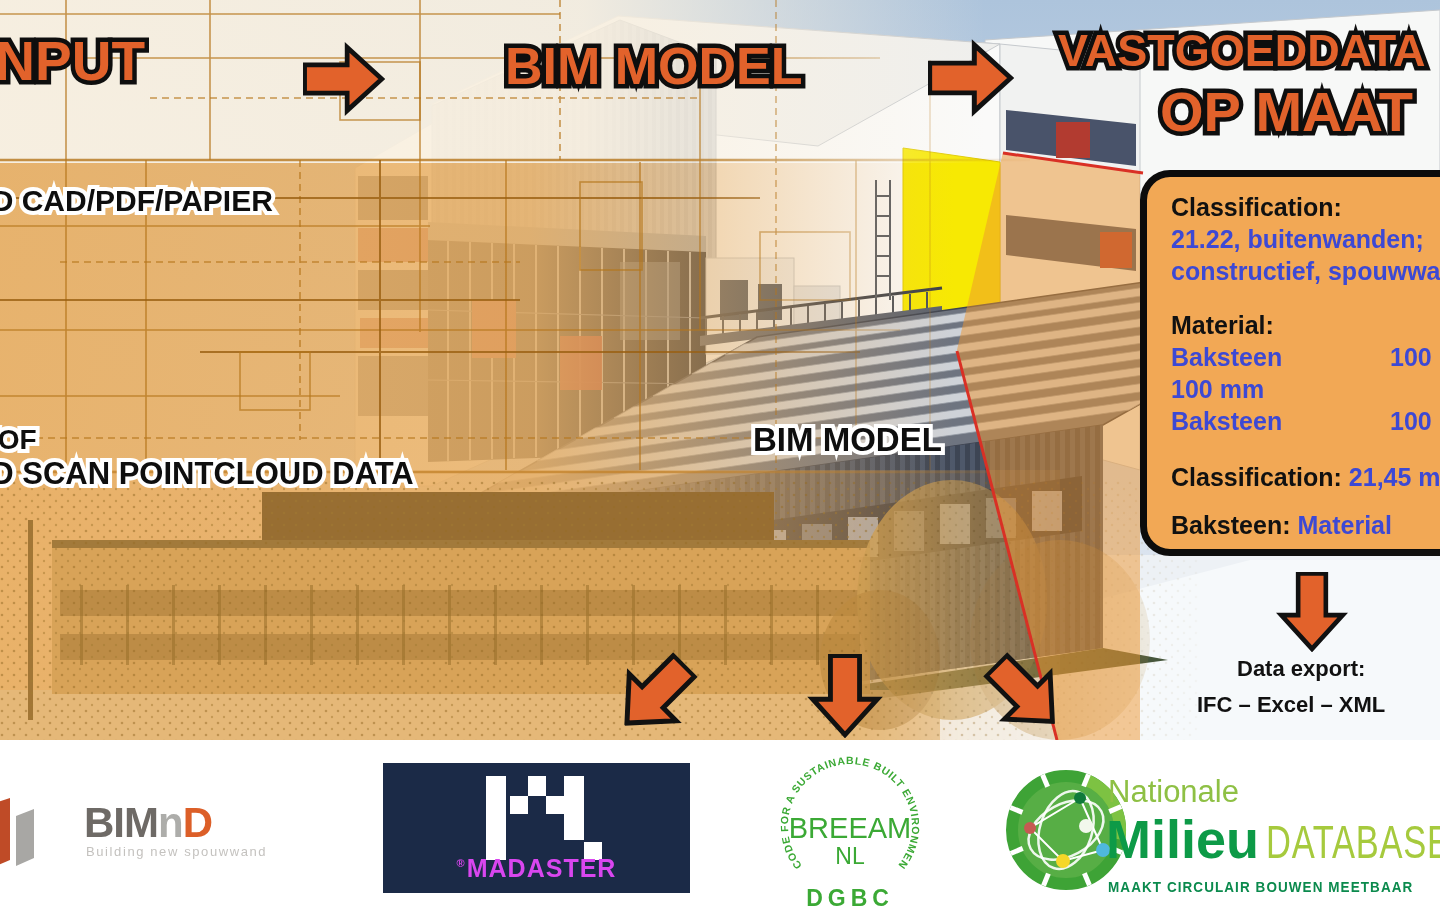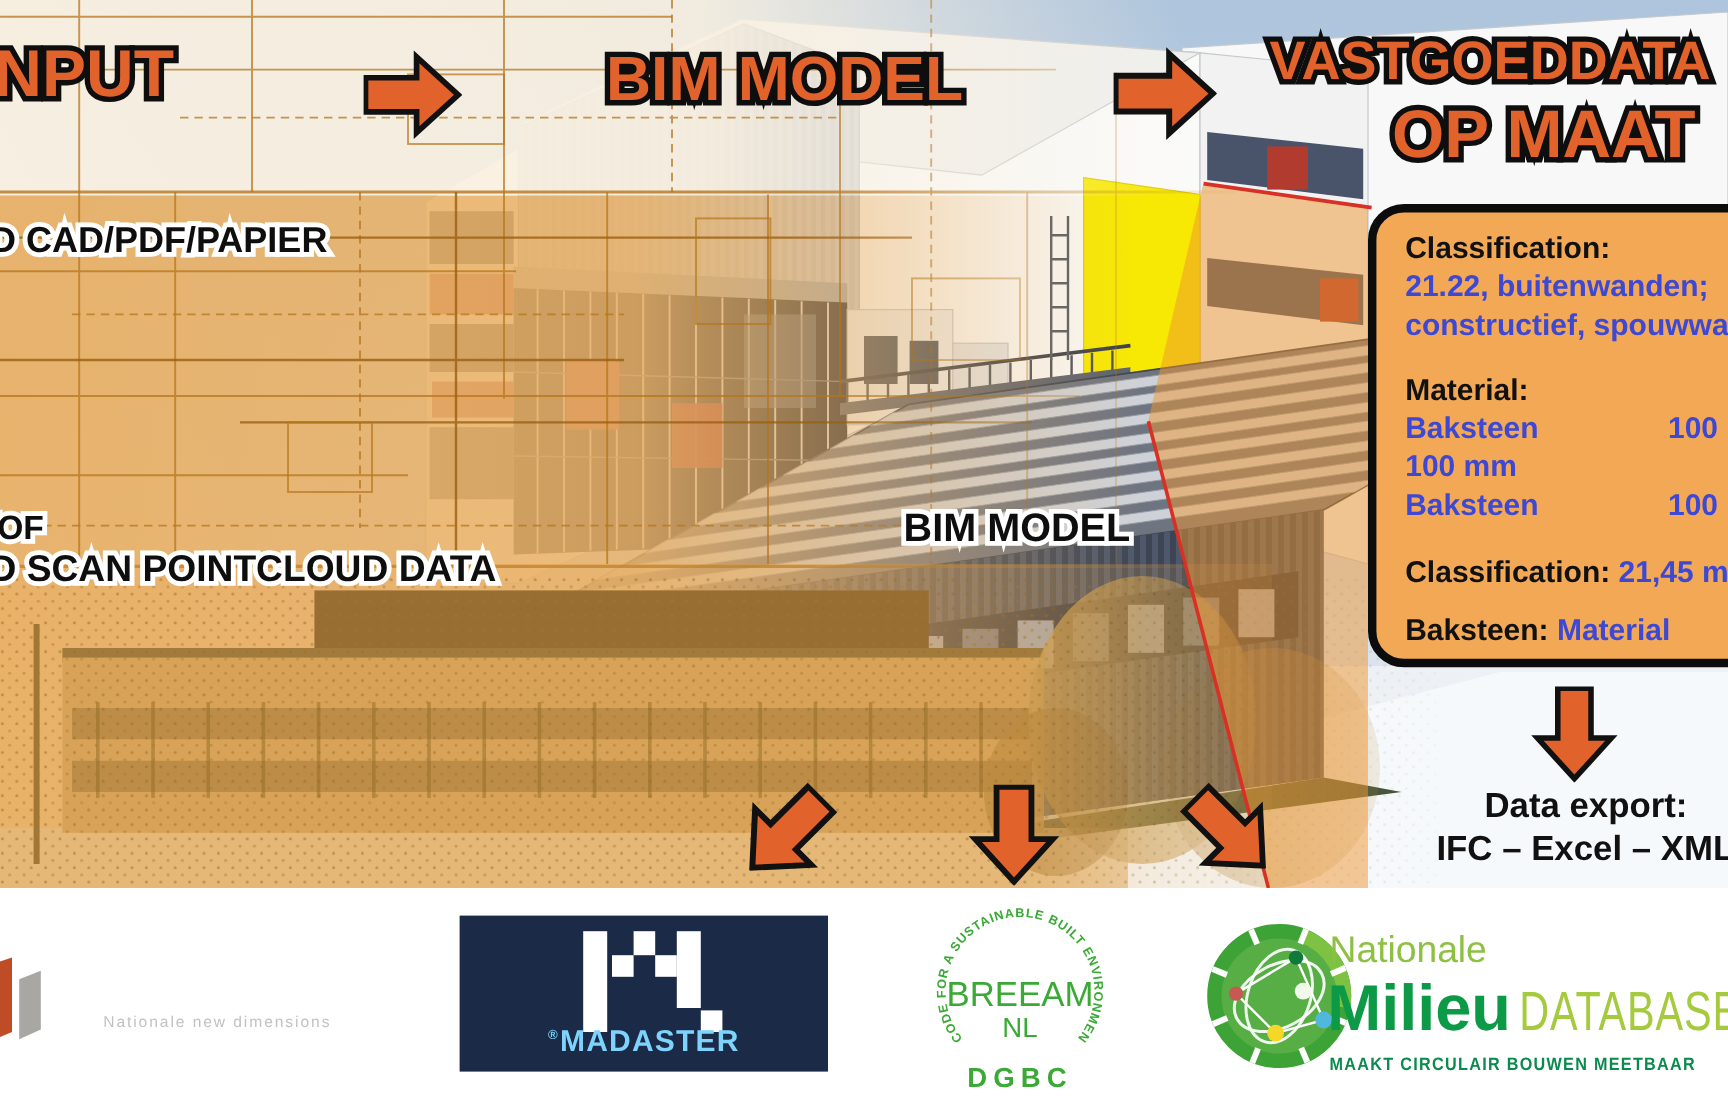--- a/index.html
+++ b/index.html
@@ -30,35 +30,35 @@
 
   .infobox{position:absolute;left:1140px;top:170px;width:430px;height:386px;
            background:#F2A855;border:7px solid #0c0c0c;border-radius:30px;
            box-sizing:border-box;padding:14px 24px 0 24px;
            font-weight:700;font-size:25px;line-height:32px;color:#111;}
   .blue{color:#3D49D4;}
   .mrow{display:flex;}
   .mrow .mname{width:219px;flex:none;}
   .gap22{height:22px;} .gap24{height:24px;} .gap16{height:16px;}
 
-  .exp{position:absolute;font-weight:700;font-size:29px;color:#111;white-space:nowrap;}
+  .exp{position:absolute;font-weight:700;font-size:22px;color:#111;white-space:nowrap;}
   .exp1{left:1237px;top:656px;}
   .exp2{left:1197px;top:692px;}
 
   
   .logobar{position:absolute;left:0;top:740px;width:1440px;height:177px;background:#ffffff;}
   .bimnd{position:absolute;left:0;top:0;width:260px;height:177px;}
   .bimnd-icon{position:absolute;left:-14px;top:56px;}
   .bimnd-text{position:absolute;left:84px;top:62px;font-weight:700;font-size:42px;
               letter-spacing:-1px;line-height:1;}
   .bimnd-text .p1{color:#6E6A66;} .bimnd-text .p2{color:#ADADAA;} .bimnd-text .p3{color:#DC5F28;}
   .bimnd-tag{position:absolute;left:86px;top:104px;font-size:13px;color:#C4C2BF;
              letter-spacing:1.6px;white-space:nowrap;}
   .madaster{position:absolute;left:383px;top:23px;width:307px;height:130px;background:#1B2A47;}
-  .mad-text{position:absolute;left:0;bottom:10px;width:100%;text-align:center;color:#7dd3fc;
+  .mad-text{position:absolute;left:0;bottom:10px;width:100%;text-align:center;color:#d946ef;
             font-weight:700;font-size:25px;letter-spacing:1px;}
   .mad-text .reg{font-size:11px;vertical-align:10px;margin-right:1px;}
   .breeam{position:absolute;left:765px;top:8px;}
   .nmd{position:absolute;left:988px;top:18px;}
 </style>
 </head>
 <body>
 
 <div class="stage">
 
@@ -344,21 +344,24 @@
   <div class="exp exp1">Data export:</div>
   <div class="exp exp2">IFC – Excel – XML</div>
 
   <div class="logobar">
 
     <div class="bimnd">
       <svg class="bimnd-icon" width="62" height="86" viewBox="0 0 62 86">
         <polygon points="0,10 24,2 24,64 0,74" fill="#BF4B27"></polygon>
         <polygon points="30,20 48,13 48,62 30,70" fill="#A8A7A4"></polygon>
       </svg>
-      <div class="bimnd-tag">Nationale new dimensions</div>
+      <div class="bimnd-text">
+        <span class="p1">BIM</span><span class="p2">n</span><span class="p3">D</span>
+      </div>
+      <div class="bimnd-tag">Building new spouwwand</div>
     </div>
 
     <div class="madaster">
       <svg width="307" height="130" viewBox="0 0 307 130">
         <g fill="#ffffff">
           <rect x="103" y="13" width="20" height="84"></rect>
           <rect x="127" y="33" width="18" height="18"></rect>
           <rect x="145" y="13" width="18" height="20"></rect>
           <rect x="163" y="33" width="18" height="18"></rect>
           <rect x="181" y="13" width="20" height="64"></rect>

